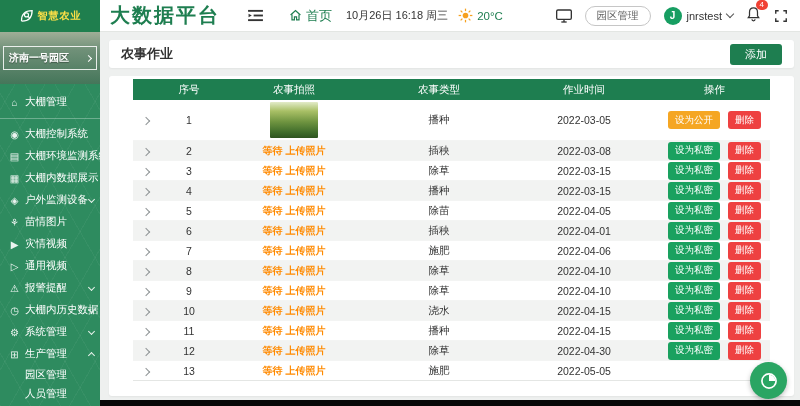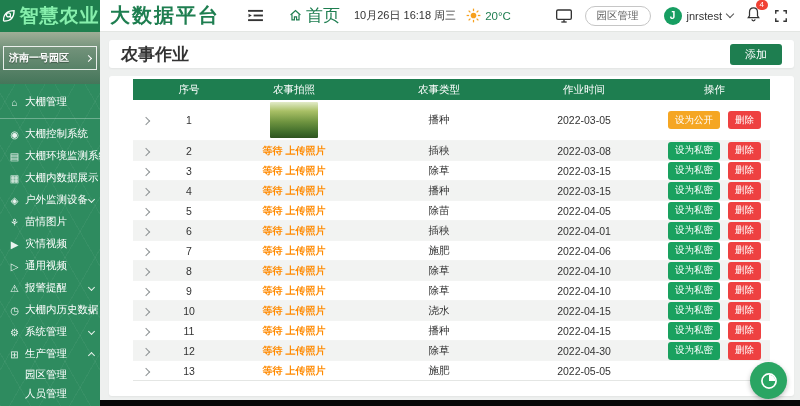--- a/index.html
+++ b/index.html
@@ -1,24 +1,24 @@
 <!DOCTYPE html>
 <html><head>
 <meta charset="utf-8">
 <style>
   * { margin:0; padding:0; box-sizing:border-box; }
   html,body { width:800px; height:406px; overflow:hidden; font-family:"Liberation Sans", sans-serif; background:#eef0ef; }
 
   
   .navbar { position:absolute; top:0; left:0; width:800px; height:32px; background:#fff; border-bottom:1px solid #e3e6e3; display:flex; align-items:center; z-index:5; }
   .logo-block { width:100px; height:32px; background:#1f7f4e; display:flex; align-items:center; justify-content:center; gap:4px; flex-shrink:0; }
-  .logo-text { color:#86efac; font-weight:bold; font-size:19px; letter-spacing:1px; }
+  .logo-text { color:#fde047; font-weight:bold; font-size:10px; letter-spacing:1px; }
   .platform-title { color:#1e7e50; font-weight:bold; font-size:20px; margin-left:10px; letter-spacing:2px; }
   .collapse-icon { margin-left:28px; cursor:pointer; display:flex; align-items:center; }
-  .home-item { margin-left:26px; display:flex; align-items:center; gap:4px; color:#1e7e50; font-size:17px; cursor:pointer; }
+  .home-item { margin-left:26px; display:flex; align-items:center; gap:4px; color:#1e7e50; font-size:13px; cursor:pointer; }
   .nav-datetime { margin-left:14px; font-size:11px; color:#333; }
   .weather { margin-left:10px; display:flex; align-items:center; gap:4px; }
   .temp { color:#1e7e50; font-size:11.5px; }
   .nav-spacer { flex:1; }
   .nav-right { display:flex; align-items:center; gap:13px; padding-right:12px; }
   .pill-btn { border:1px solid #c6c6c6; border-radius:10px; padding:2px 11px; font-size:10.5px; color:#666; background:#fff; cursor:pointer; white-space:nowrap; }
   .avatar { width:18px; height:18px; border-radius:50%; background:#179e62; color:#fff; font-size:10px; display:flex; align-items:center; justify-content:center; font-weight:bold; }
   .user-wrap { display:flex; align-items:center; gap:5px; cursor:pointer; }
   .username { font-size:11px; color:#333; }
   .chev { width:6px; height:6px; border-right:1.5px solid #555; border-bottom:1.5px solid #555; transform:rotate(45deg); margin-top:-3px; }
@@ -40,21 +40,21 @@
   .side-item.first { height:26px; }
   .side-divider { height:1px; background:rgba(255,255,255,0.3); margin:3px 0 4px 0; }
   .side-chev { position:absolute; right:6px; width:5px; height:5px; border-right:1.3px solid #e8f2ec; border-bottom:1.3px solid #e8f2ec; }
   .side-chev.down { transform:rotate(45deg); top:8px; }
   .side-chev.up { transform:rotate(-135deg); top:10px; }
   .side-subitem { height:19px; display:flex; align-items:center; color:#fff; font-size:10.5px; padding-left:25px; cursor:pointer; white-space:nowrap; }
 
   
   .main { position:absolute; top:32px; left:100px; width:700px; height:374px; background:#eef0ef; padding:8px 6px 0 9px; }
   .title-card { background:#fff; border-radius:3px; height:28px; display:flex; align-items:center; padding:0 12px; box-shadow:0 1px 2px rgba(0,0,0,.05); }
-  .page-title { font-size:17px; font-weight:bold; color:#333; }
+  .page-title { font-size:13px; font-weight:bold; color:#333; }
   .add-btn { margin-left:auto; background:#1e7e50; color:#fff; border:none; font-size:11px; padding:3px 15px; border-radius:3px; cursor:pointer; }
   .table-card { background:#fff; border-radius:3px; margin-top:8px; height:320px; padding:3px 24px 10px 24px; box-shadow:0 1px 2px rgba(0,0,0,.05); position:relative; }
   table { width:100%; border-collapse:collapse; table-layout:fixed; font-size:10.5px; }
   col.c-arrow{width:26px;} col.c-no{width:60px;} col.c-photo{width:150px;} col.c-type{width:140px;} col.c-date{width:150px;}
   thead th { background:#1e7e50; color:#fff; font-weight:normal; font-size:10.5px; height:21px; text-align:center; }
   tbody td { height:20px; text-align:center; color:#333; border-bottom:1px solid #f3f4f3; }
   tbody tr:nth-child(even) td { background:#f2f3f2; }
   tbody tr:last-child td { border-bottom:1px solid #e4e6e4; }
   td.arrow-cell { cursor:pointer; }
   .row-arrow { display:inline-block; width:6px; height:6px; border-right:1.4px solid #8f9496; border-bottom:1.4px solid #8f9496; transform:rotate(-45deg); }

